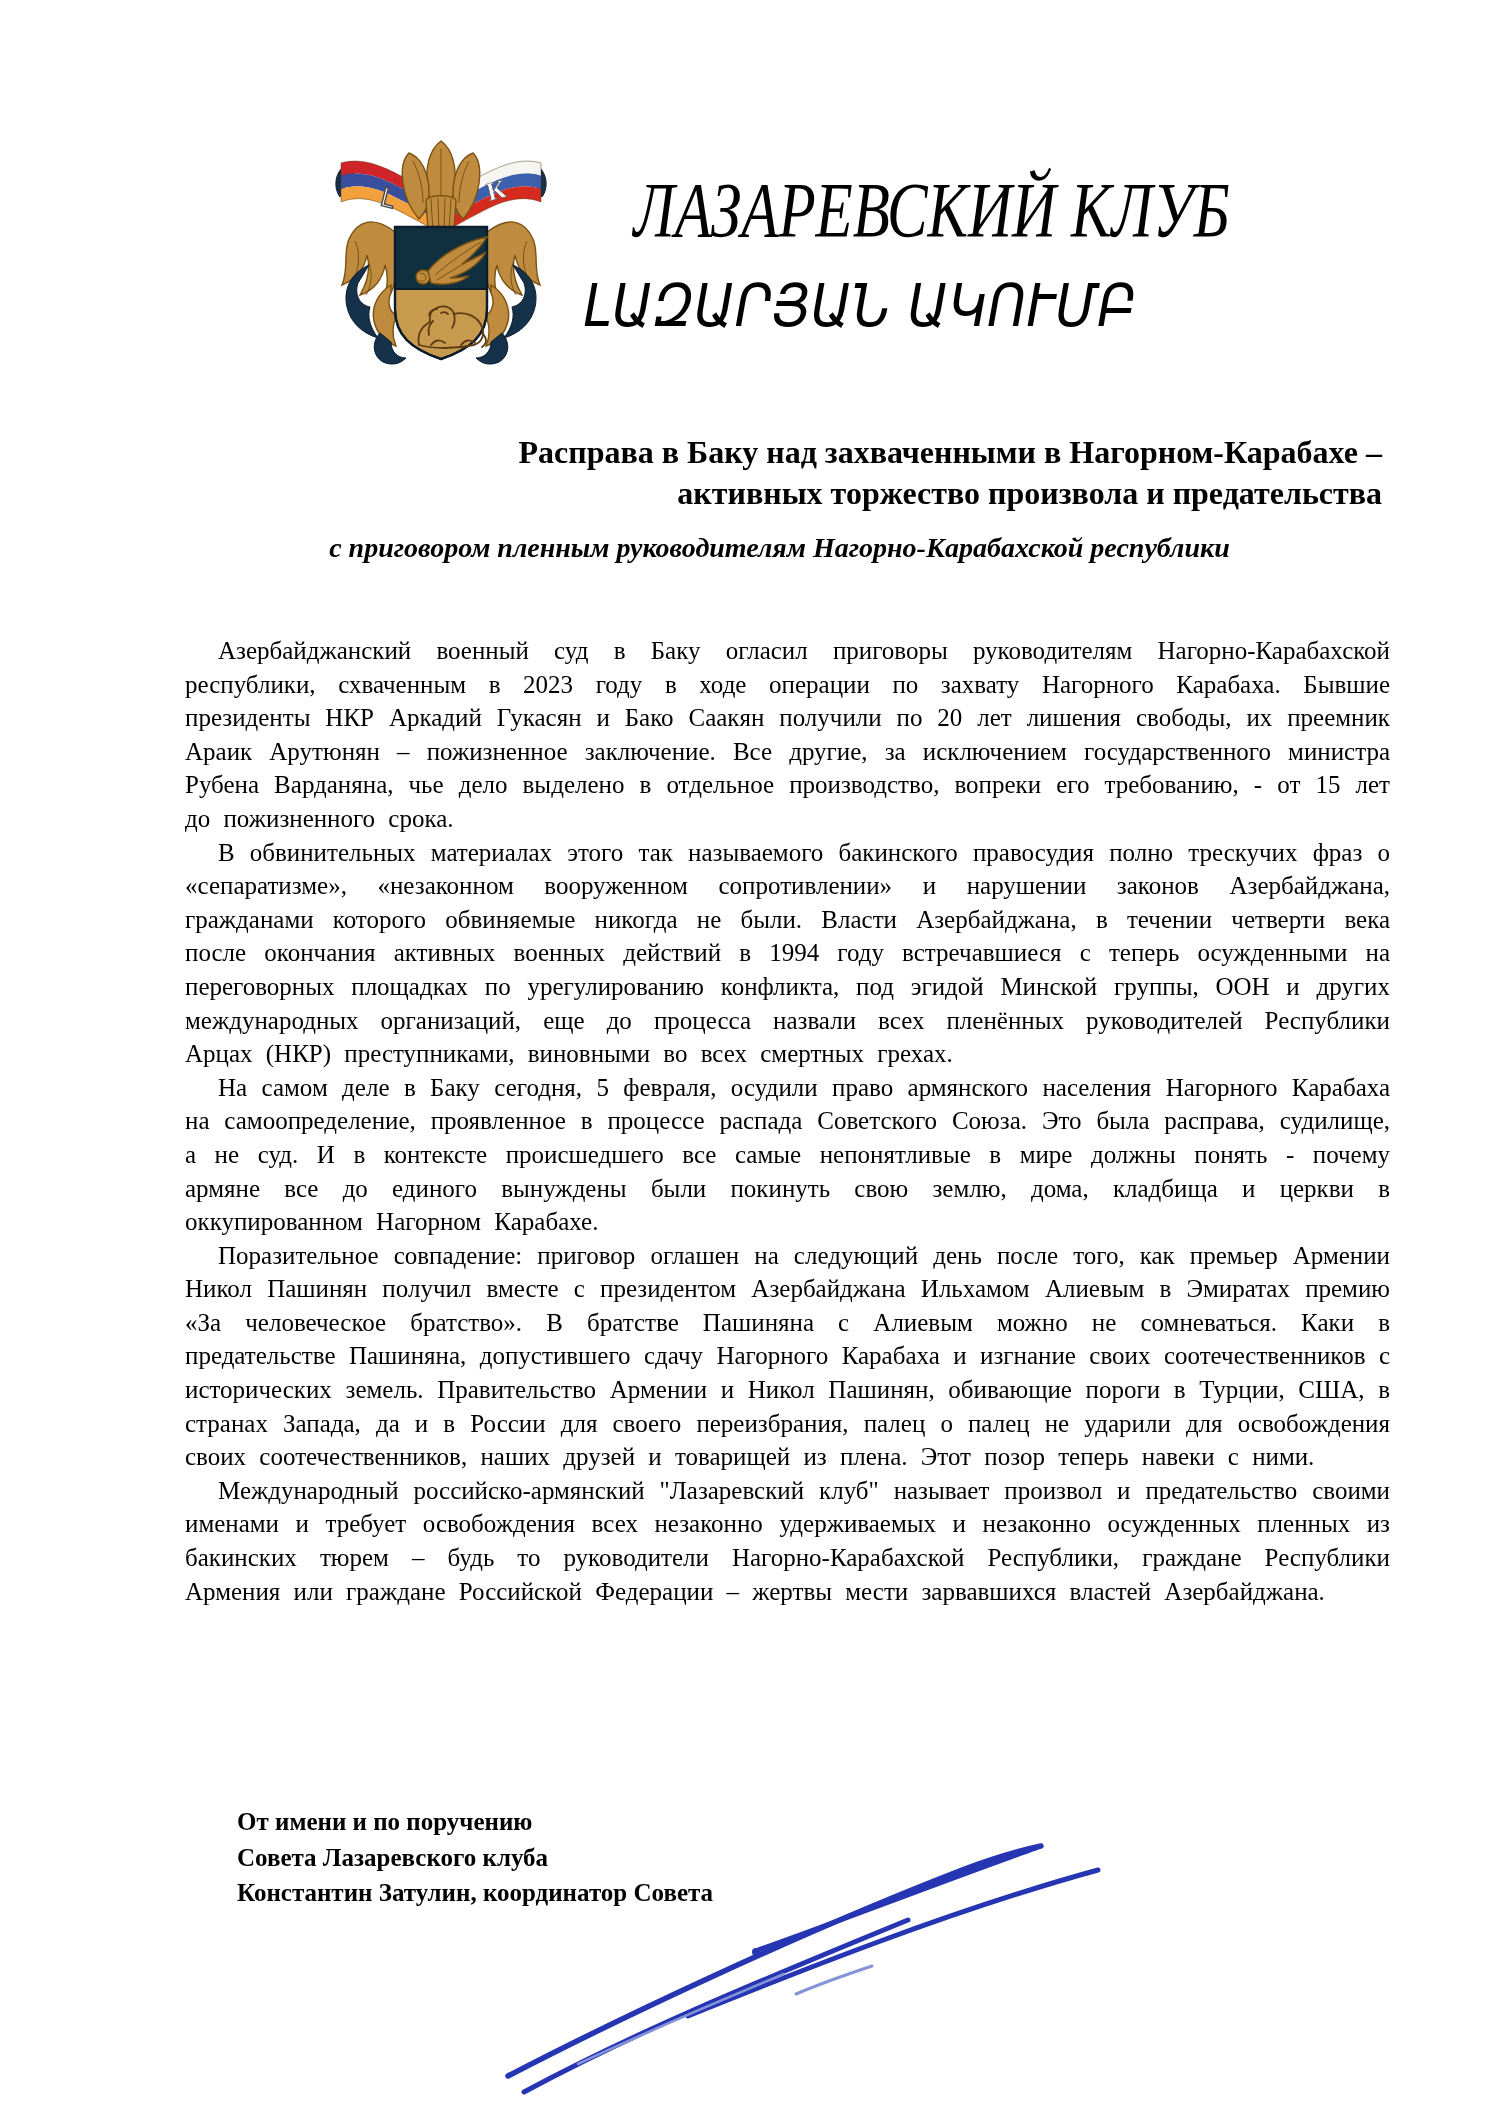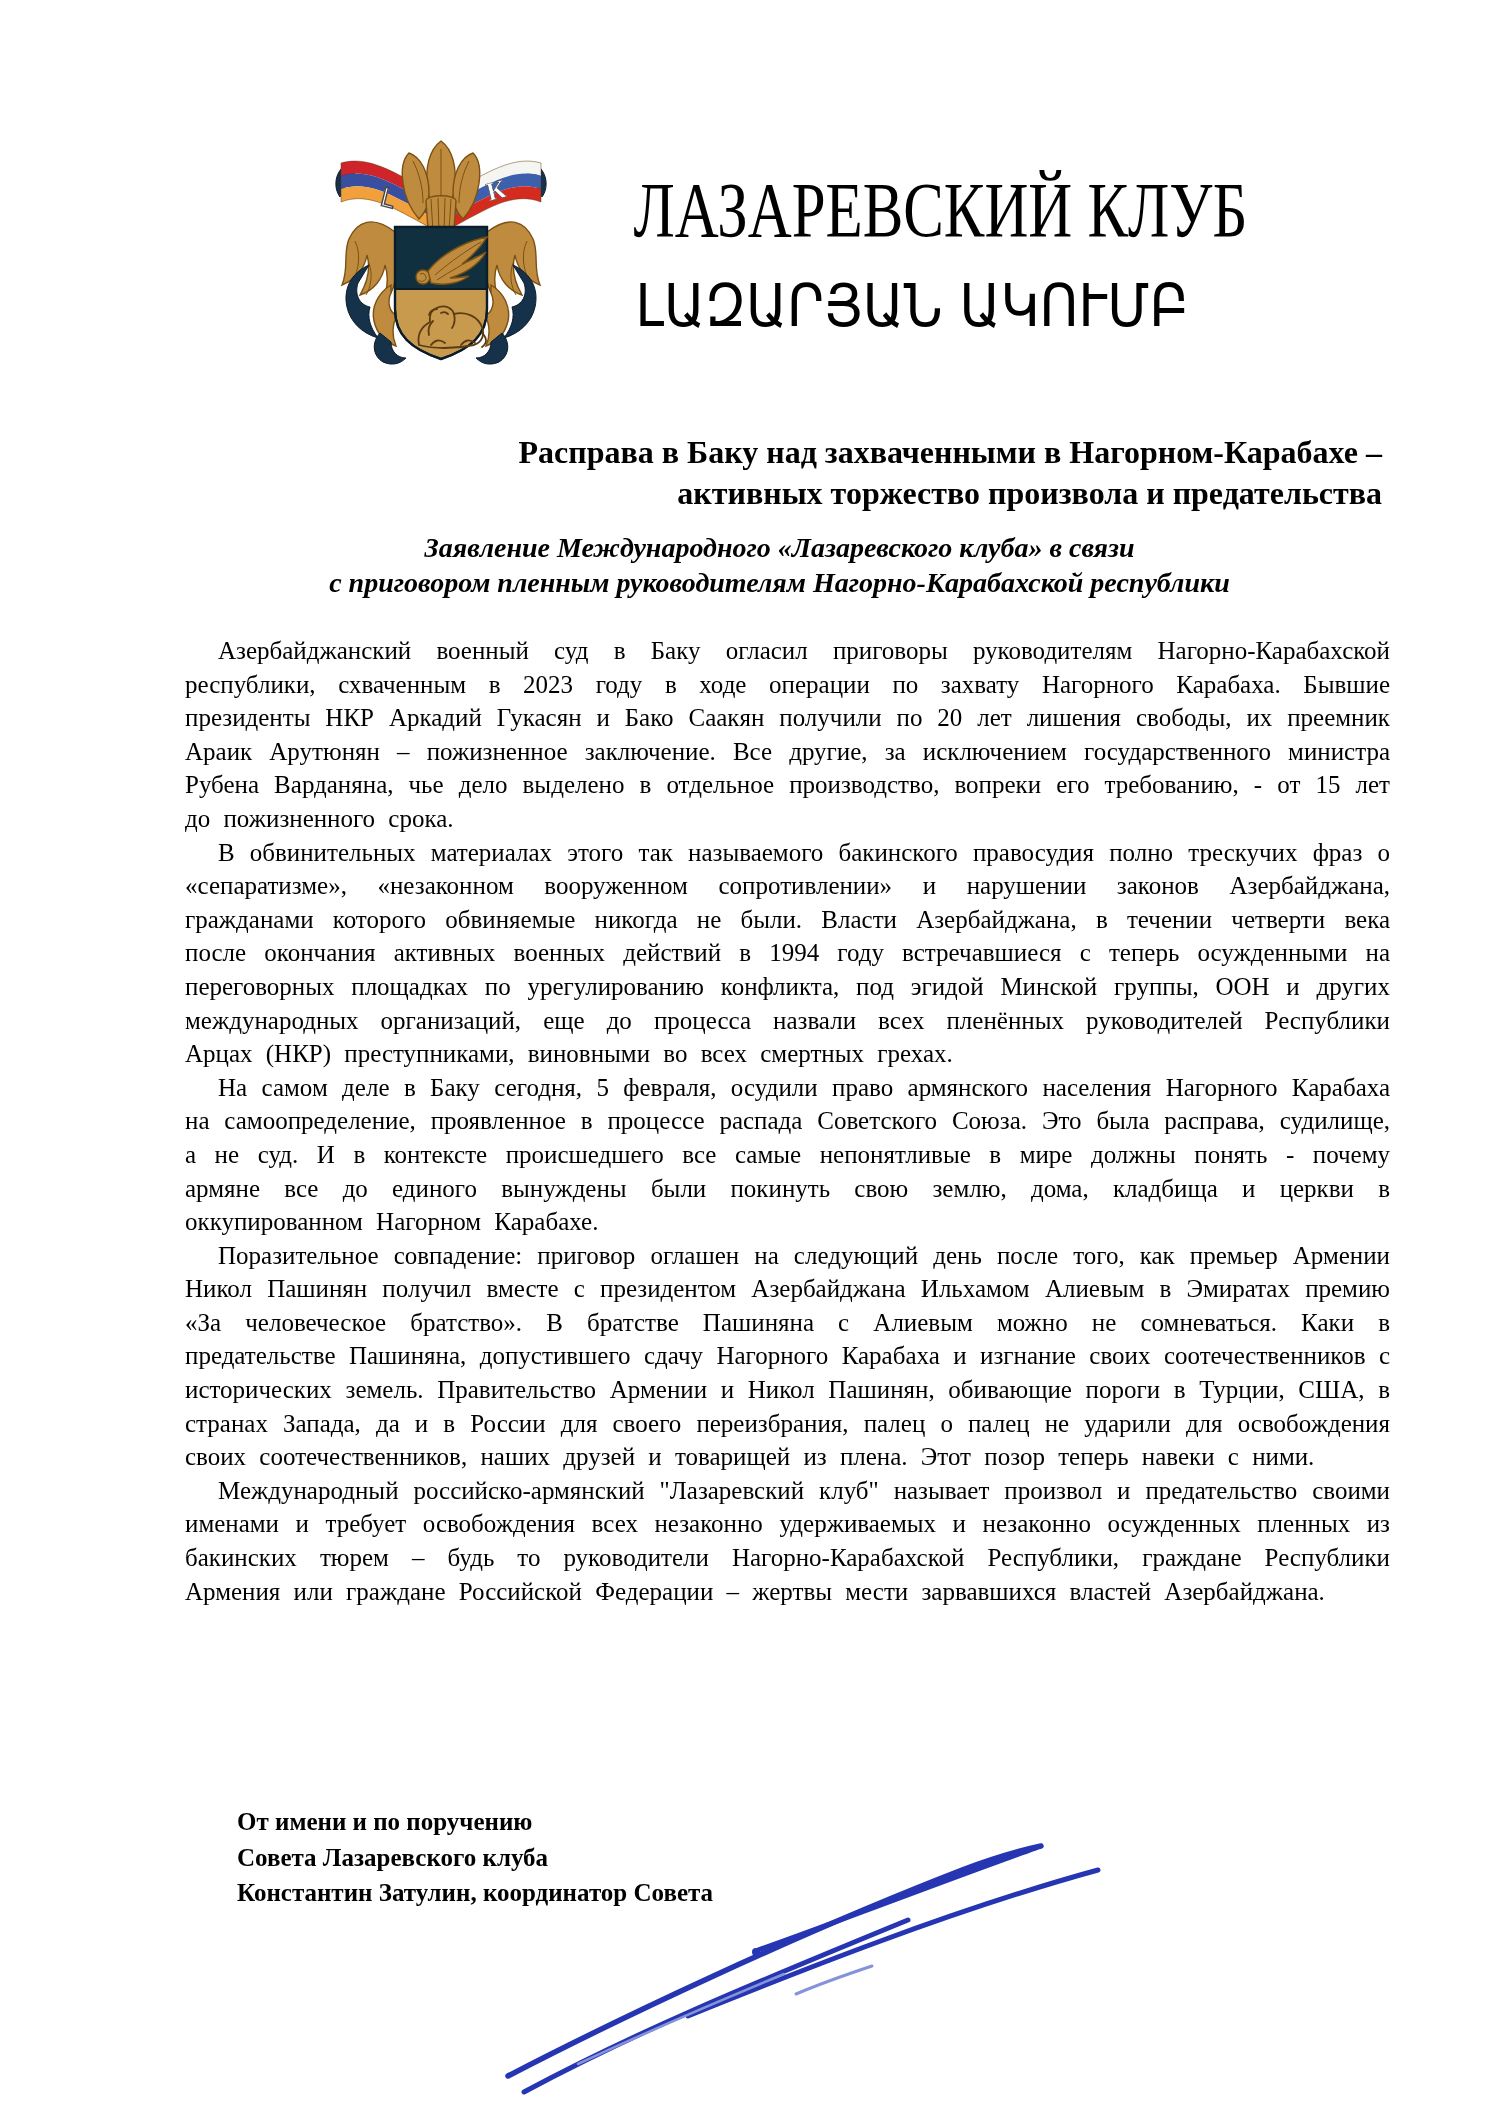--- a/index.html
+++ b/index.html
@@ -4,21 +4,21 @@
 <style>
   html,body{margin:0;padding:0;}
   body{
     width:1488px;height:2104px;background:#ffffff;position:relative;overflow:hidden;
     font-family:"Liberation Serif", serif;color:#000;
   }
   .page{position:absolute;inset:0;}
 
   
   .logo{position:absolute;left:333px;top:137px;width:216px;height:238px;}
-  .org-names{position:absolute;left:555px;top:171px;width:714px;text-align:center;}
+  .org-names{position:absolute;left:555px;top:171px;width:714px;font-style:italic;}
   .org-ru{
     font-family:"Liberation Serif", serif;font-size:78px;line-height:1;white-space:nowrap;
     transform:scaleX(0.78);transform-origin:50% 50%;letter-spacing:0;
   }
   .org-hy{
     font-family:"DejaVu Sans", sans-serif;font-size:58px;line-height:1;margin-top:28px;
     white-space:nowrap;transform:scaleX(0.92);transform-origin:50% 50%;
   }
 
   
@@ -151,21 +151,20 @@
     <div class="org-ru">ЛАЗАРЕВСКИЙ КЛУБ</div>
     <div class="org-hy">ԼԱԶԱՐՅԱՆ ԱԿՈՒՄԲ</div>
   </div>
 
   <div class="headline">
     <div>Расправа в Баку над захваченными в Нагорном-Карабахе –</div>
     <div>активных торжество произвола и предательства</div>
   </div>
 
   <div class="subheadline">
-    <div>Заявление Международного «Лазаревского клуба» в связи</div>
     <div>с приговором пленным руководителям Нагорно-Карабахской республики</div>
   </div>
 
   <div class="body-text">
     <p>Азербайджанский военный суд в Баку огласил приговоры руководителям Нагорно-Карабахской республики, схваченным в 2023 году в ходе операции по захвату Нагорного Карабаха. Бывшие президенты НКР Аркадий Гукасян и Бако Саакян получили по 20 лет лишения свободы, их преемник Араик Арутюнян – пожизненное заключение. Все другие, за исключением государственного министра Рубена Варданяна, чье дело выделено в отдельное производство, вопреки его требованию, - от 15 лет до пожизненного срока.</p>
     <p>В обвинительных материалах этого так называемого бакинского правосудия полно трескучих фраз о «сепаратизме», «незаконном вооруженном сопротивлении» и нарушении законов Азербайджана, гражданами которого обвиняемые никогда не были. Власти Азербайджана, в течении четверти века после окончания активных военных действий в 1994 году встречавшиеся с теперь осужденными на переговорных площадках по урегулированию конфликта, под эгидой Минской группы, ООН и других международных организаций, еще до процесса назвали всех пленённых руководителей Республики Арцах (НКР) преступниками, виновными во всех смертных грехах.</p>
     <p>На самом деле в Баку сегодня, 5 февраля, осудили право армянского населения Нагорного Карабаха на самоопределение, проявленное в процессе распада Советского Союза. Это была расправа, судилище, а не суд. И в контексте происшедшего все самые непонятливые в мире должны понять - почему армяне все до единого вынуждены были покинуть свою землю, дома, кладбища и церкви в оккупированном Нагорном Карабахе.</p>
     <p>Поразительное совпадение: приговор оглашен на следующий день после того, как премьер Армении Никол Пашинян получил вместе с президентом Азербайджана Ильхамом Алиевым в Эмиратах премию «За человеческое братство». В братстве Пашиняна с Алиевым можно не сомневаться. Каки в предательстве Пашиняна, допустившего сдачу Нагорного Карабаха и изгнание своих соотечественников с исторических земель. Правительство Армении и Никол Пашинян, обивающие пороги в Турции, США, в странах Запада, да и в России для своего переизбрания, палец о палец не ударили для освобождения своих соотечественников, наших друзей и товарищей из плена. Этот позор теперь навеки с ними.</p>
     <p>Международный российско-армянский "Лазаревский клуб" называет произвол и предательство своими именами и требует освобождения всех незаконно удерживаемых и незаконно осужденных пленных из бакинских тюрем – будь то руководители Нагорно-Карабахской Республики, граждане Республики Армения или граждане Российской Федерации – жертвы мести зарвавшихся властей Азербайджана.</p>
   </div>

